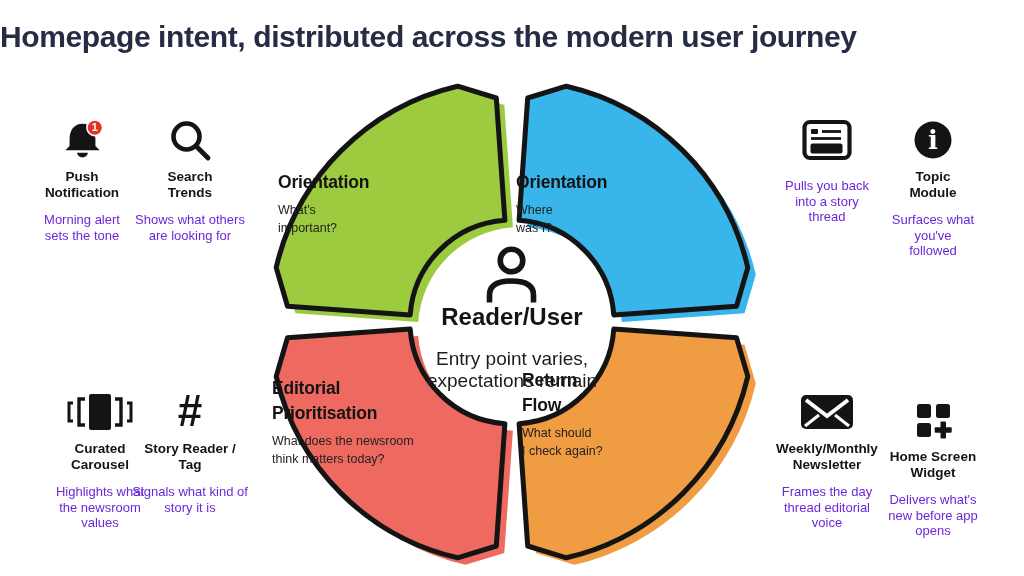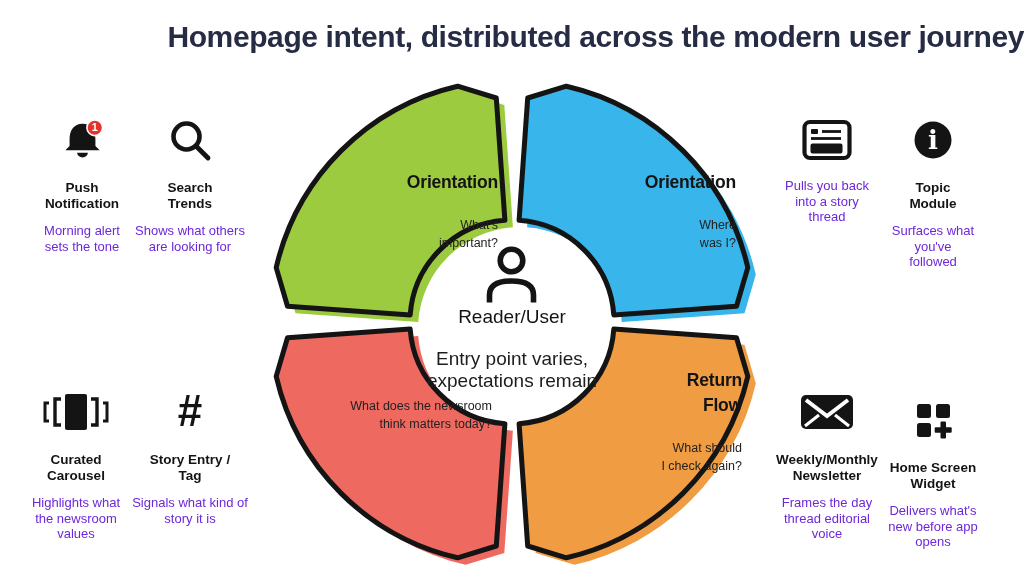--- a/index.html
+++ b/index.html
@@ -2,33 +2,33 @@
 <html><head>
 <meta charset="utf-8">
 <style>
   html,body{margin:0;padding:0}
   body{
     width:1024px;height:576px;position:relative;overflow:hidden;
     background:#ffffff;color:#141414;
     font-family:"Liberation Sans",sans-serif;
   }
   .page-title{
-    position:absolute;top:20px;left:0;width:1024px;text-align:right;
+    position:absolute;top:20px;left:0;width:1024px;text-align:left;
     font-size:30px;font-weight:bold;letter-spacing:-0.4px;white-space:nowrap;
   }
   .diagram-svg{position:absolute;left:0;top:0}
-  .q-label{position:absolute;width:220px;text-align:right}
+  .q-label{position:absolute;width:220px;text-align:left}
   .q-title{font-size:17.5px;font-weight:bold;line-height:25px;white-space:pre;letter-spacing:-0.2px}
-  .q-sub{margin-top:21px;font-size:12.5px;line-height:18px;white-space:pre;color:#222222}
+  .q-sub{margin-top:6px;font-size:12.5px;line-height:18px;white-space:pre;color:#222222}
   .c-label{position:absolute;left:402px;top:306px;width:220px;text-align:center}
-  .c-title{font-size:19px;font-weight:normal;line-height:22px;white-space:pre}
+  .c-title{font-size:24px;font-weight:bold;line-height:22px;white-space:pre}
   .c-sub{margin-top:20px;font-size:19px;line-height:22px;white-space:pre;color:#1d1d1d}
   .item{position:absolute;text-align:center}
   .icon-box{height:52px;display:flex;align-items:center;justify-content:center}
-  .item-title{margin-top:14px;font-size:13.5px;font-weight:bold;line-height:15.5px;white-space:pre}
+  .item-title{margin-top:3px;font-size:13.5px;font-weight:bold;line-height:15.5px;white-space:pre}
   .item-desc{margin-top:12px;font-size:13px;line-height:15.5px;white-space:pre;color:#6d28d9}
   .ink{fill:#141414}
   .ink-stroke{fill:none;stroke:#141414}
 </style>
 </head>
 <body>
 
 <div class="page-title" style="color: rgb(39, 44, 69);">Homepage intent, distributed across the modern user journey</div>
 
 <svg class="diagram-svg" width="1024" height="576" viewBox="0 0 1024 576">
@@ -57,20 +57,22 @@
   <div class="q-title">Orientation</div>
   <div class="q-sub">What's
 important?</div>
 </div>
 <div class="q-label" style="left:516px;top:170px">
   <div class="q-title">Orientation</div>
   <div class="q-sub">Where
 was I?</div>
 </div>
 <div class="q-label" style="left:272px;top:376px">
+  <div class="q-title">Editorial
+Prioritisation</div>
   <div class="q-sub">What does the newsroom
 think matters today?</div>
 </div>
 <div class="q-label" style="left:522px;top:368px">
   <div class="q-title">Return
 Flow</div>
   <div class="q-sub">What should
 I check again?</div>
 </div>
 
@@ -130,21 +132,21 @@
       <text x="20" y="29" text-anchor="middle" font-size="26" font-weight="bold" font-family="DejaVu Serif, serif" fill="#ffffff">i</text>
     </svg>
   </div>
   <div class="item-title">Topic
 Module</div>
   <div class="item-desc">Surfaces what
 you've
 followed</div>
 </div>
 
-<div class="item" style="left:16px;top:386px;width:120px">
+<div class="item" style="left:40px;top:386px;width:120px">
   <div class="icon-box">
     <svg width="72" height="40" viewBox="0 0 72 40">
       <rect x="25" y="2" width="22" height="36" rx="2" class="ink"></rect>
       <path d="M21 7 L15 7 L15 33 L21 33" class="ink-stroke" stroke-width="3.4"></path>
       <path d="M9 11 L5 11 L5 29 L9 29" class="ink-stroke" stroke-width="3"></path>
       <path d="M51 7 L57 7 L57 33 L51 33" class="ink-stroke" stroke-width="3.4"></path>
       <path d="M63 11 L67 11 L67 29 L63 29" class="ink-stroke" stroke-width="3"></path>
     </svg>
   </div>
   <div class="item-title">Curated
@@ -153,21 +155,21 @@
 the newsroom
 values</div>
 </div>
 
 <div class="item" style="left:124px;top:386px;width:132px">
   <div class="icon-box">
     <svg width="40" height="46" viewBox="0 0 40 46">
       <text x="20" y="37" text-anchor="middle" font-size="44" font-weight="bold" class="ink">#</text>
     </svg>
   </div>
-  <div class="item-title">Story Entry /
+  <div class="item-title">Story Reader /
 Tag</div>
   <div class="item-desc">Signals what kind of
 story it is</div>
 </div>
 
 <div class="item" style="left:762px;top:386px;width:130px">
   <div class="icon-box">
     <svg width="56" height="44" viewBox="0 0 56 44">
       <rect x="2" y="5" width="52" height="34" rx="5" class="ink"></rect>
       <path d="M7 10 L28 26 L49 10" fill="none" stroke="#ffffff" stroke-width="4"></path>

